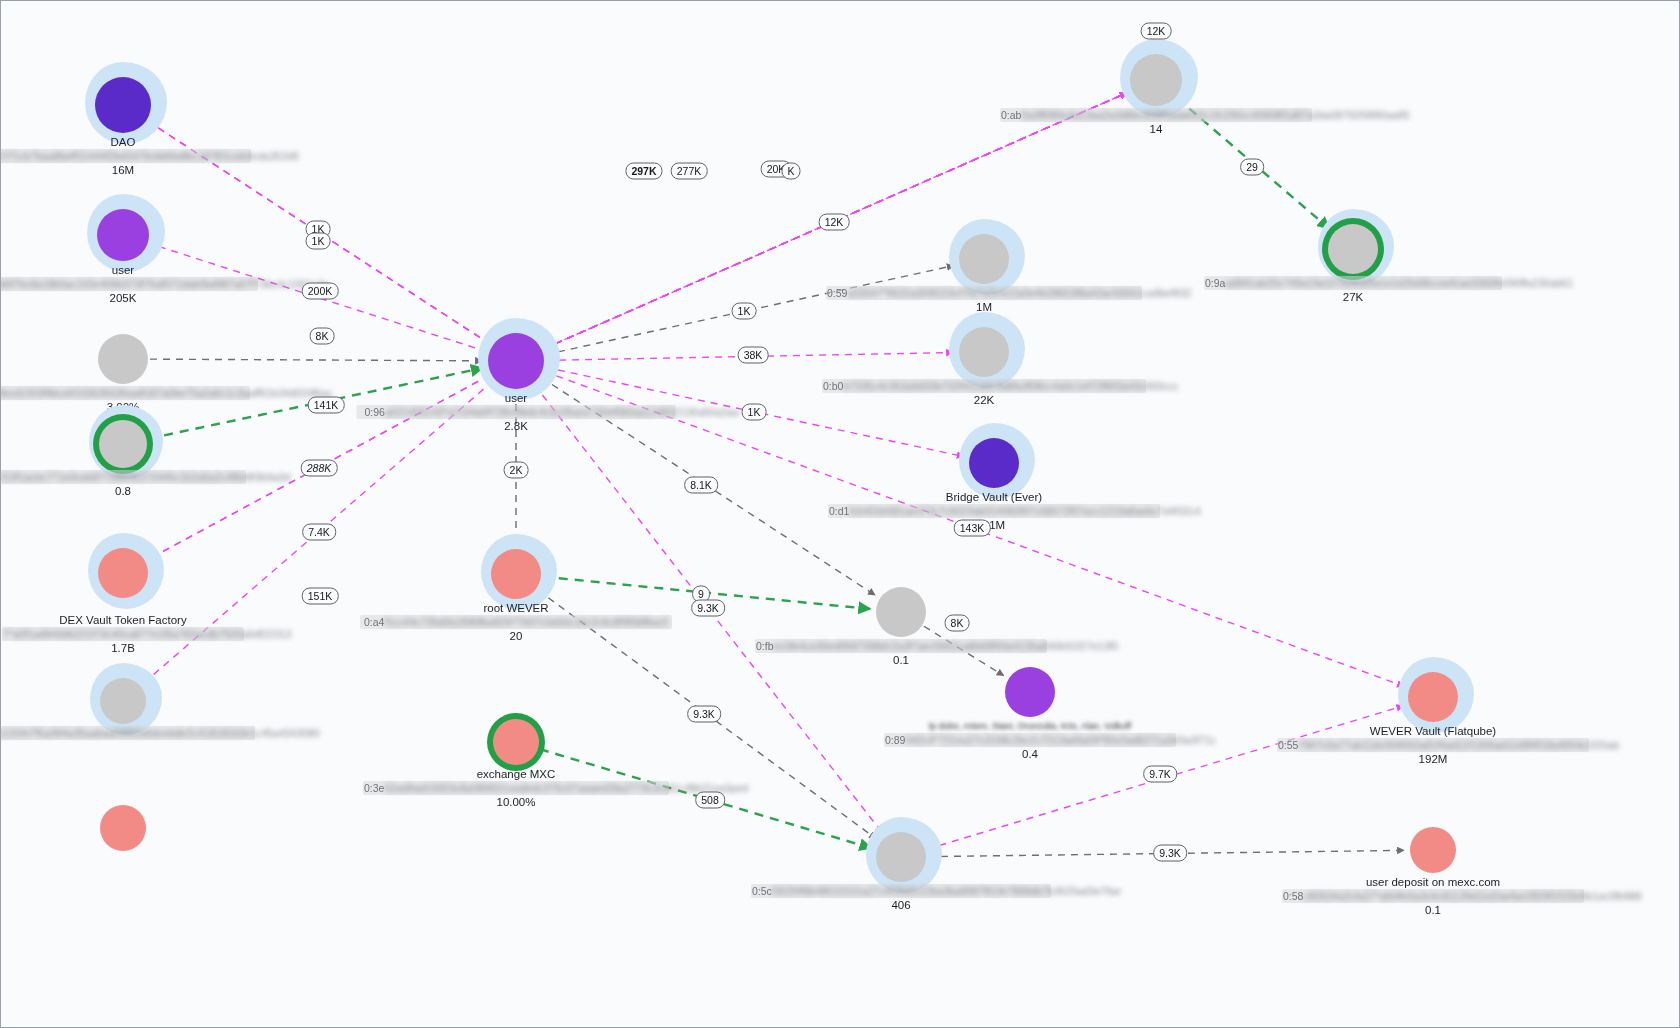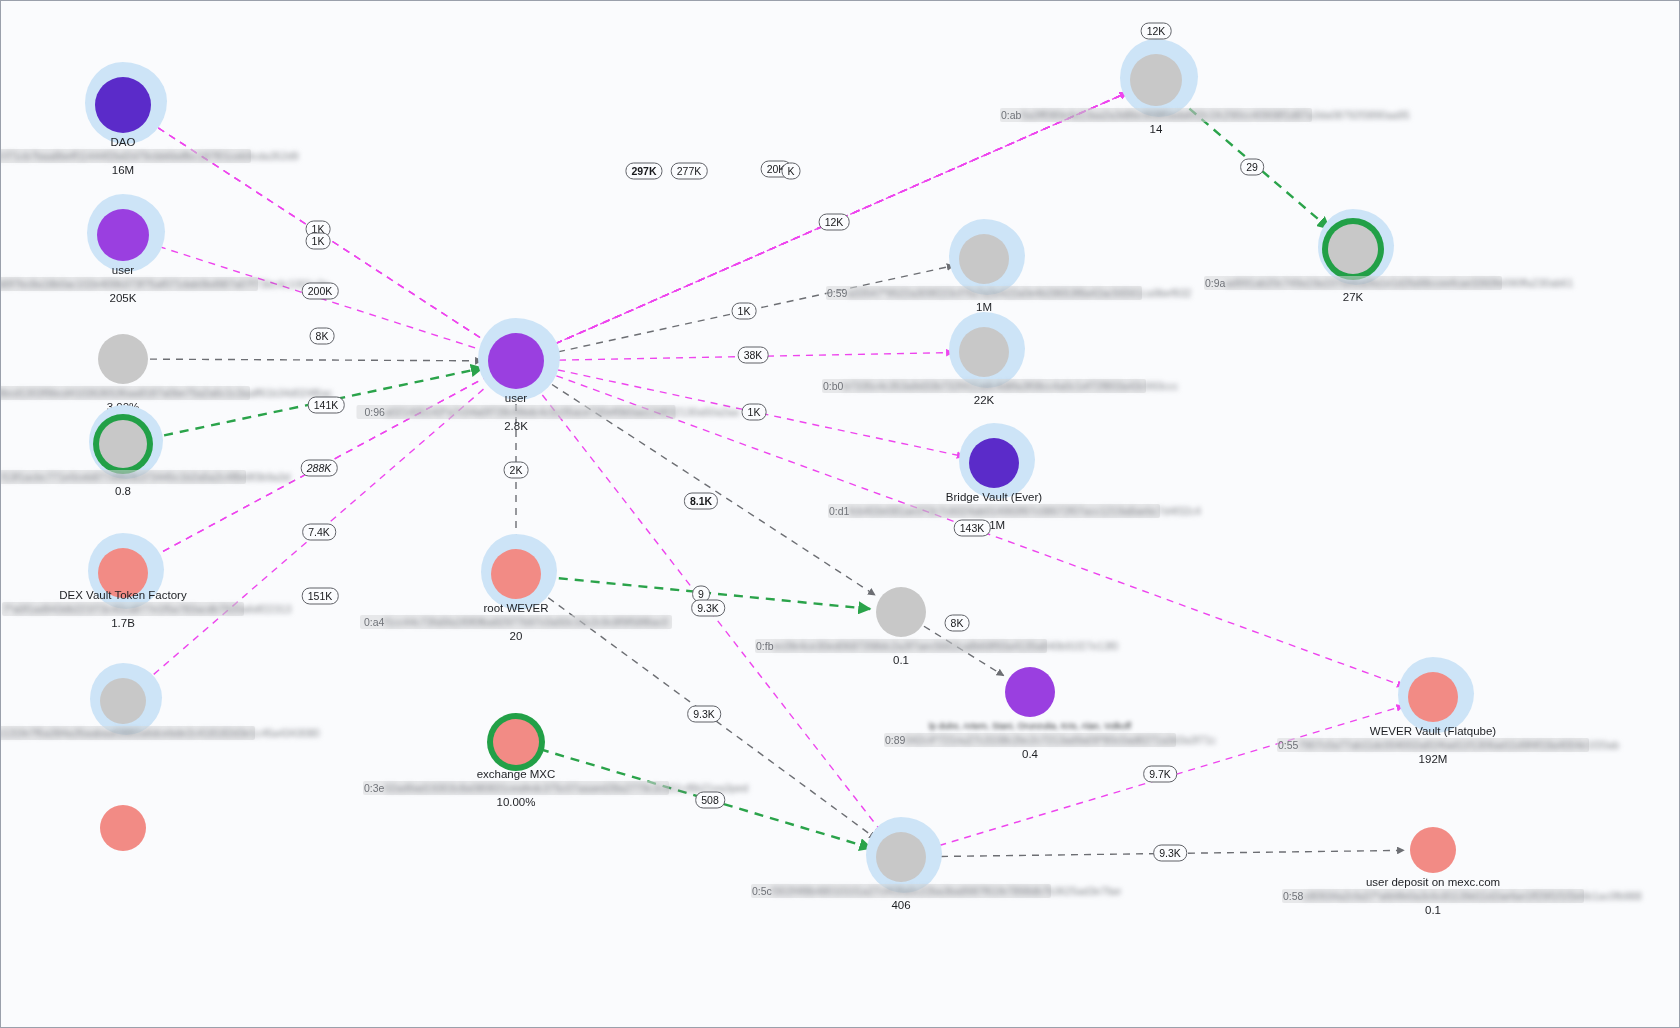--- a/index.html
+++ b/index.html
@@ -127,21 +127,21 @@
         <div class="halo" style="width: 74px; height: 74px; margin-left: 3px; margin-top: -2px;"></div>
         <div class="circle" style="width: 48px; height: 48px; background: rgb(200, 200, 200); box-shadow: rgb(34, 160, 71) 0px 0px 0px 6px;"></div>
         <div class="node-labels" style="top: 50px;">
           <div class="n-addr" style="width: 244px; margin: 0px auto;"><span></span><span class="blur">f13f1acbc771e0ceb877d9b0b373445c1b2a5a2c4f8e8f3b9a3d</span></div>
           <div class="n-val">0.8</div>
         </div>
       </div>
       <div class="node" style="left: 122px; top: 572px; width: 50px; height: 50px;">
         <div class="halo" style="width: 76px; height: 76px; margin-left: 3px; margin-top: -2px;"></div>
         <div class="circle" style="width: 50px; height: 50px; background: rgb(242, 139, 133);"></div>
-        <div class="node-labels" style="top: 40px;">
+        <div class="node-labels" style="top: 65px;">
           <div class="n-name">DEX Vault Token Factory</div>
           <div class="n-addr" style="width: 240px; margin: 0px auto;"><span></span><span class="blur">7*a0f1ad943db221f73c40ca877e1f5a783acdb7920a6df22313</span></div>
           <div class="n-val">1.7B</div>
         </div>
       </div>
       <div class="node" style="left: 122px; top: 700px; width: 46px; height: 46px;">
         <div class="halo" style="width: 72px; height: 72px; margin-left: 3px; margin-top: -2px;"></div>
         <div class="circle" style="width: 46px; height: 46px; background: rgb(200, 200, 200);"></div>
         <div class="node-labels" style="top: 48px;">
           <div class="n-addr" style="width: 262px; margin: 0px auto;"><span></span><span class="blur">0c131fe7f5a384a35aabaaf3f8f2a6dcebde2c418182d3e1c45a4343080</span></div>
@@ -271,21 +271,21 @@
       <div class="edge-label" style="left: 643px; top: 170px; font-weight: bold;">297K</div>
       <div class="edge-label" style="left: 688px; top: 170px;">277K</div>
       <div class="edge-label" style="left: 775px; top: 168px;">20K</div>
       <div class="edge-label" style="left: 790px; top: 170px;">K</div>
       <div class="edge-label" style="left: 833px; top: 221px;">12K</div>
       <div class="edge-label" style="left: 1155px; top: 30px;">12K</div>
       <div class="edge-label" style="left: 1251px; top: 166px;">29</div>
       <div class="edge-label" style="left: 743px; top: 310px;">1K</div>
       <div class="edge-label" style="left: 752px; top: 354px;">38K</div>
       <div class="edge-label" style="left: 753px; top: 411px;">1K</div>
-      <div class="edge-label" style="left: 700px; top: 500px; font-weight: bold;">8.1K</div>
+      <div class="edge-label" style="left: 700px; top: 484px;">8.1K</div>
       <div class="edge-label" style="left: 971px; top: 527px;">143K</div>
       <div class="edge-label" style="left: 515px; top: 469px;">2K</div>
       <div class="edge-label" style="left: 700px; top: 593px;">9</div>
       <div class="edge-label" style="left: 707px; top: 607px;">9.3K</div>
       <div class="edge-label" style="left: 703px; top: 713px;">9.3K</div>
       <div class="edge-label" style="left: 956px; top: 622px;">8K</div>
       <div class="edge-label" style="left: 709px; top: 799px;">508</div>
       <div class="edge-label" style="left: 1159px; top: 773px;">9.7K</div>
       <div class="edge-label" style="left: 1169px; top: 852px;">9.3K</div>
     </div>

